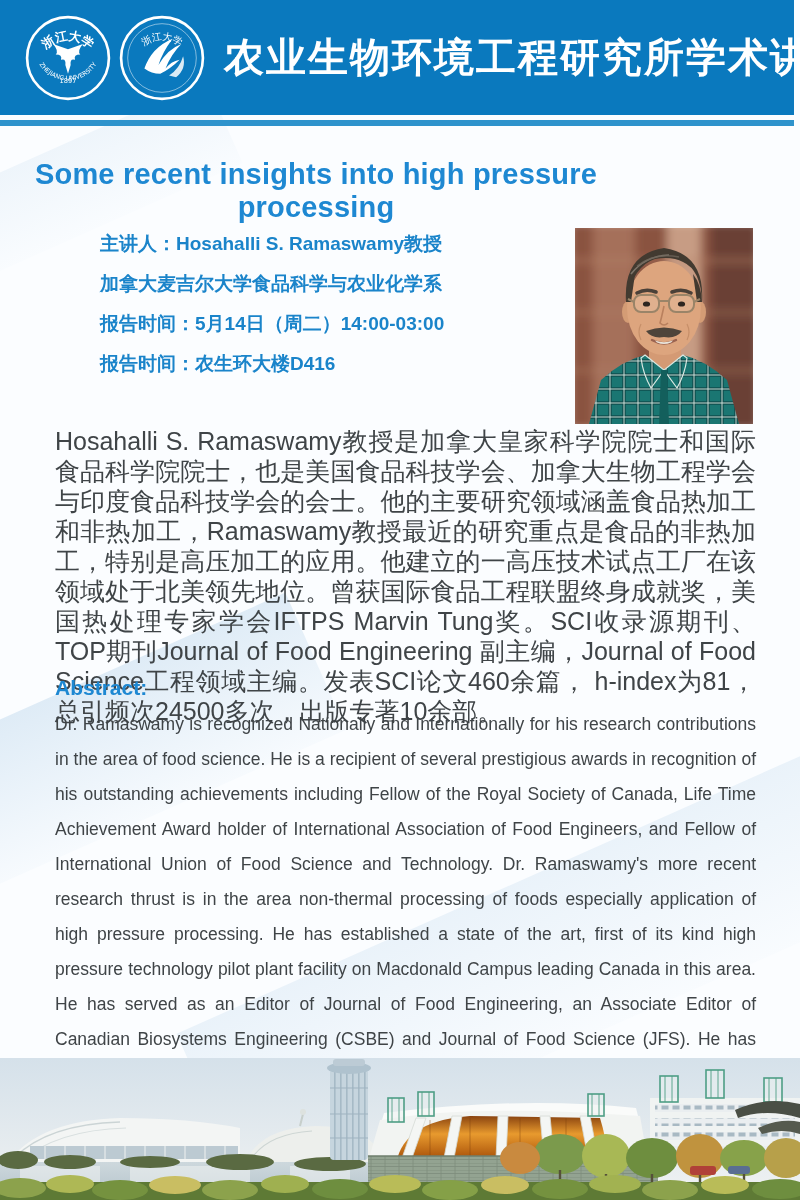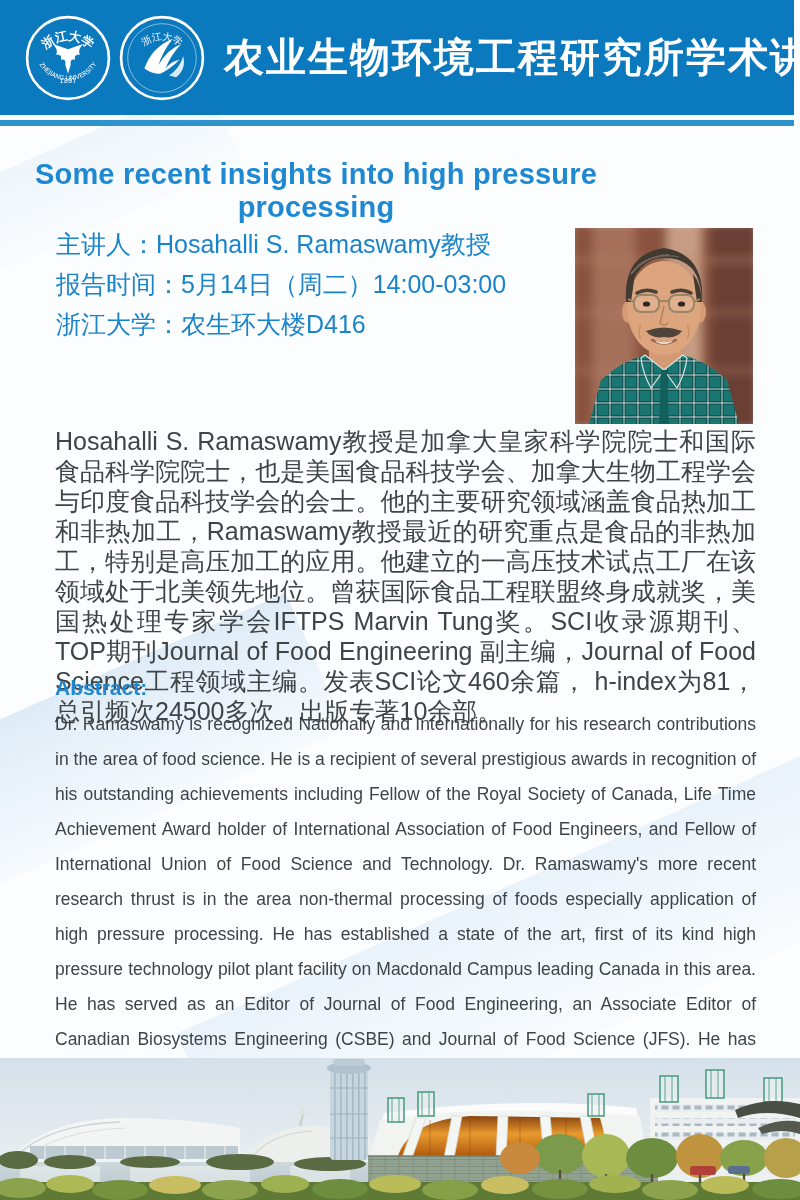--- a/index.html
+++ b/index.html
@@ -28,22 +28,22 @@
   .substripe{
     position:absolute; top:120px; left:0; width:794px; height:6px;
     background:var(--stripe-blue,#2E93CC);
   }
   .lecture-title{
     position:absolute; top:158px; left:0; width:632px; text-align:center;
     color:var(--title-blue,#1E88D2); font-size:29px; font-weight:bold; letter-spacing:.2px;
   }
   .info{ position:absolute; top:232px; left:56px; width:500px; }
   .info p{
-    color:var(--info-blue,#1A84CA); font-size:25px; font-weight:normal;
-    line-height:24px; margin-bottom:16px; white-space:nowrap;
+    color:var(--info-blue,#1A84CA); font-size:19px; font-weight:bold;
+    line-height:24px; margin-bottom:16px; white-space:nowrap;margin-left:44px;
   }
   .portrait{ position:absolute; top:228px; left:575px; width:178px; height:196px; }
   .portrait svg{ width:100%; height:100%; display:block; }
   .bio{
     position:absolute; top:426px; left:55px; width:701px;
     color:var(--body-text,#3F4447); font-size:25px; line-height:30px;
     text-align:justify;
   }
   .abstract-label{
     position:absolute; top:676px; left:55px;
@@ -101,22 +101,23 @@
       </svg>
     </div>
     <div class="banner-title">农业生物环境工程研究所学术讲座</div>
   </div>
   <div class="substripe"></div>
 
   <div class="lecture-title">Some recent insights into high pressure processing</div>
 
   <div class="info">
     <p>主讲人：Hosahalli S. Ramaswamy教授</p>
+    <p>加拿大麦吉尔大学食品科学与农业化学系</p>
     <p>报告时间：5月14日（周二）14:00-03:00</p>
-    <p>浙江大学：农生环大楼D416</p>
+    <p>报告时间：农生环大楼D416</p>
   </div>
 
   <div class="portrait">
     <svg viewBox="0 0 178 196" preserveAspectRatio="none">
       <defs>
         <filter id="blurBg" x="-10%" y="-10%" width="120%" height="120%">
             <feGaussianBlur stdDeviation="5"></feGaussianBlur>
           </filter>
         <pattern id="plaid" width="14" height="14" patternUnits="userSpaceOnUse">
           <rect width="14" height="14" fill="#1A7672"></rect>

